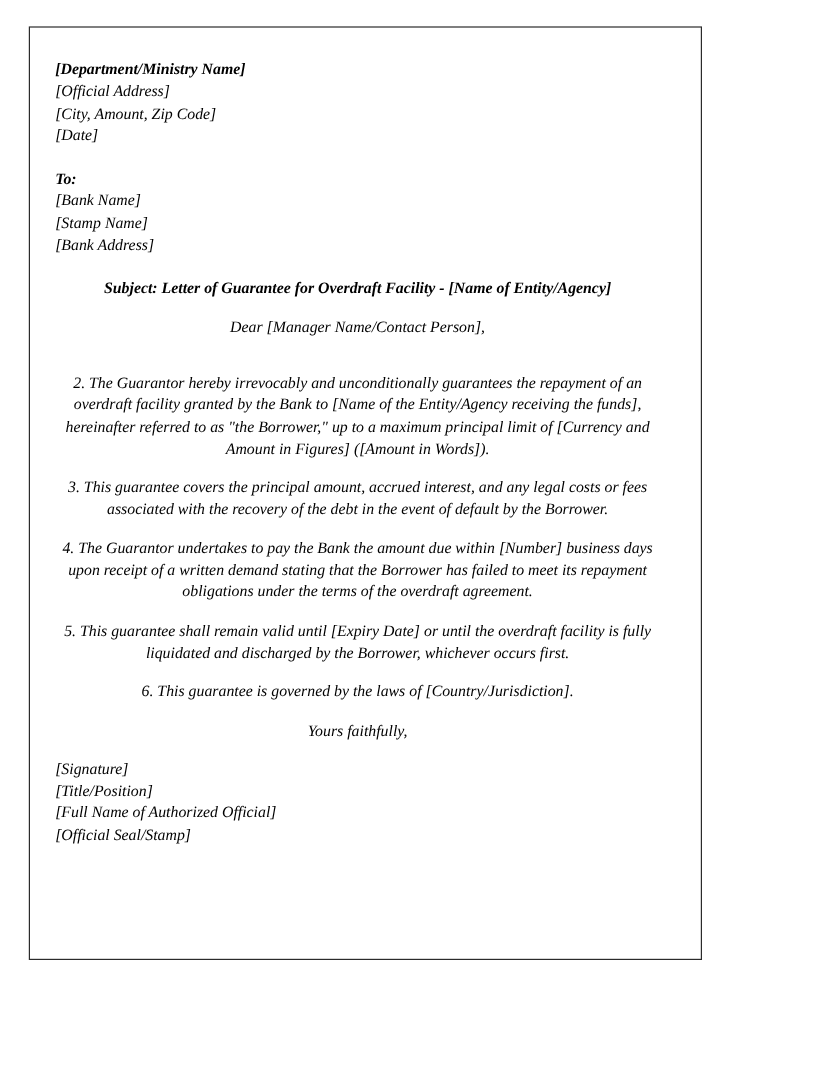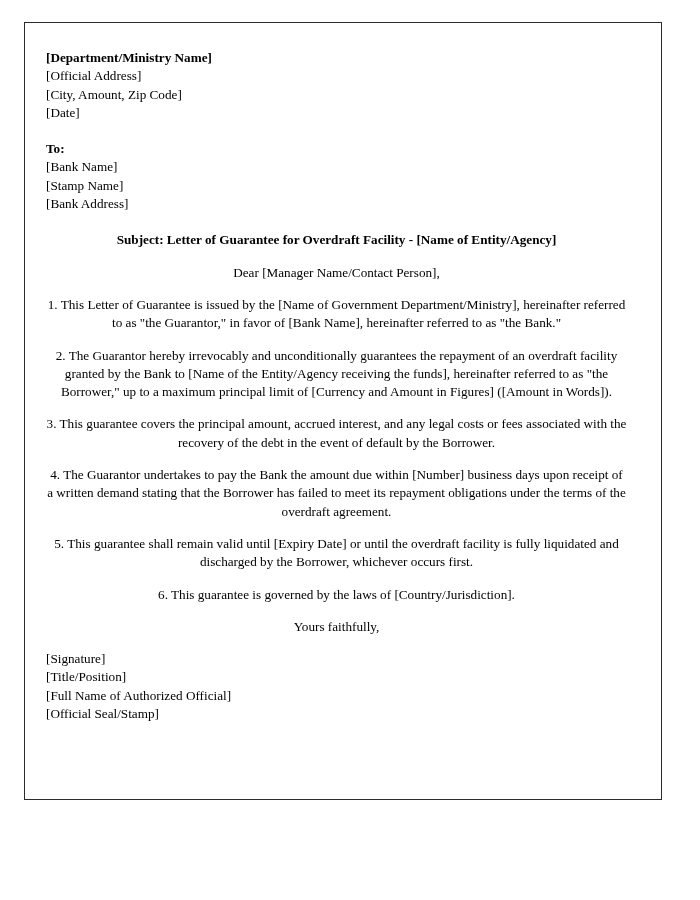--- a/index.html
+++ b/index.html
@@ -20,25 +20,26 @@
     width: 700px;
     height: 900px;
     background: #ffffff;
     overflow: hidden;
   }
 
   .document-frame {
     position: absolute;
     left: 24px;
     top: 22px;
-    width: 638px;
+    width: 561px;
     height: 778px;
     box-sizing: border-box;
     border: 1.5px solid #2b2b2b;
     background: #ffffff;
+    font-style: italic;
   }
 
   .letter-body {
     box-sizing: border-box;
     padding: 26px 34px 0 21px;
     font-size: 13.2px;
     line-height: 18.3px;
   }
 
   .block {
@@ -97,21 +98,20 @@
       <div class="gap-block"></div>
 
       <div class="para subject-line">Subject: Letter of Guarantee for Overdraft Facility - [Name of Entity/Agency]</div>
 
       <div class="gap-para"></div>
 
       <div class="para">Dear [Manager Name/Contact Person],</div>
 
       <div class="gap-para"></div>
 
-      <div class="para">1. This Letter of Guarantee is issued by the [Name of Government Department/Ministry], hereinafter referred to as "the Guarantor," in favor of [Bank Name], hereinafter referred to as "the Bank."</div>
       <div class="gap-para"></div>
 
       <div class="para">2. The Guarantor hereby irrevocably and unconditionally guarantees the repayment of an overdraft facility granted by the Bank to [Name of the Entity/Agency receiving the funds], hereinafter referred to as "the Borrower," up to a maximum principal limit of [Currency and Amount in Figures] ([Amount in Words]).</div>
       <div class="gap-para"></div>
 
       <div class="para">3. This guarantee covers the principal amount, accrued interest, and any legal costs or fees associated with the recovery of the debt in the event of default by the Borrower.</div>
       <div class="gap-para"></div>
 
       <div class="para">4. The Guarantor undertakes to pay the Bank the amount due within [Number] business days upon receipt of a written demand stating that the Borrower has failed to meet its repayment obligations under the terms of the overdraft agreement.</div>
       <div class="gap-para"></div>

